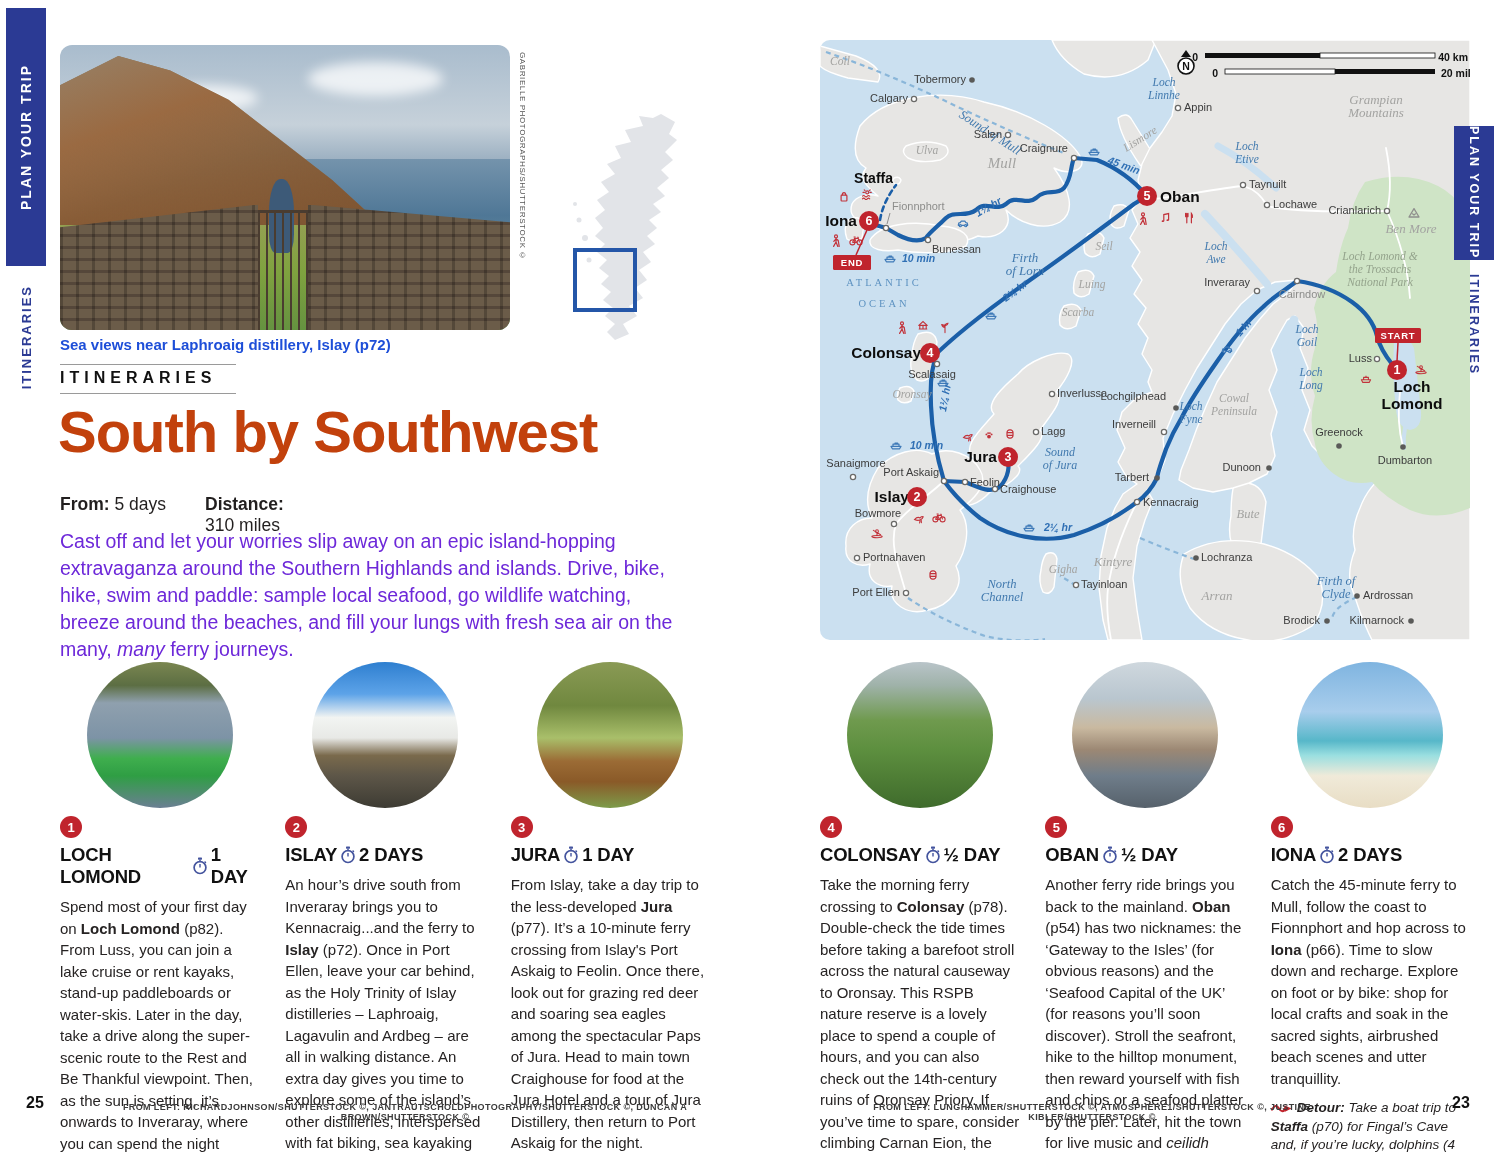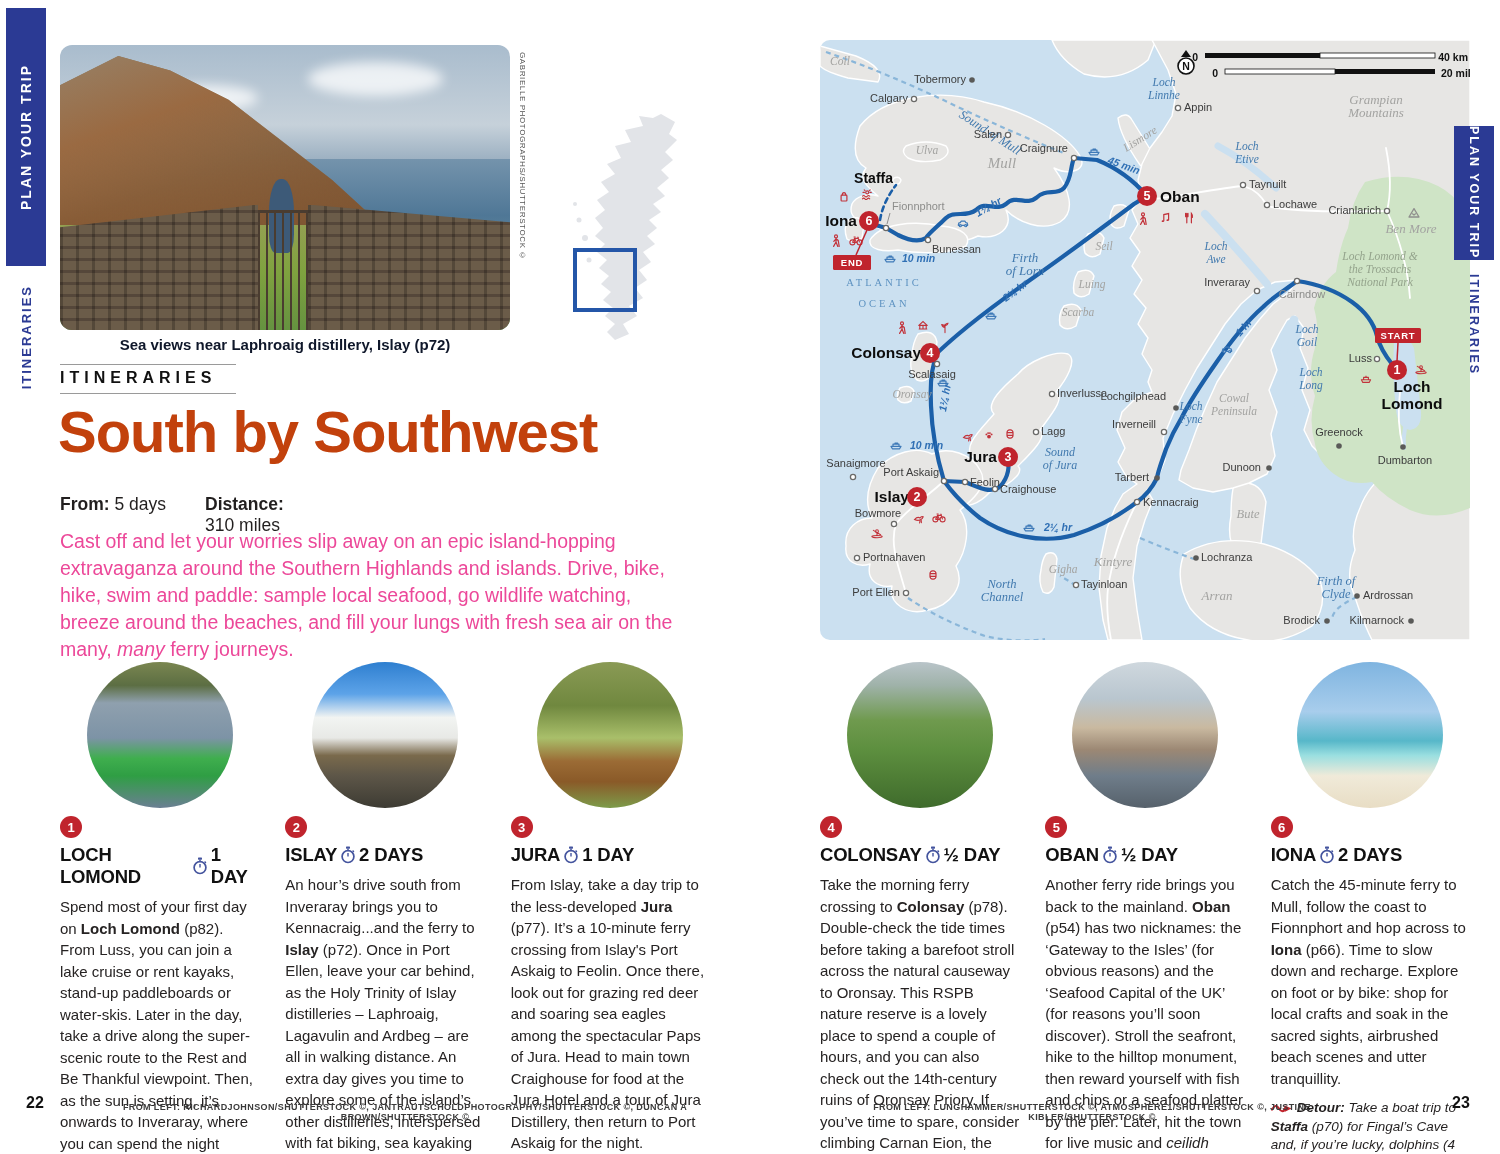--- a/index.html
+++ b/index.html
@@ -16,29 +16,29 @@
   .pm-cloud{position:absolute;background:rgba(255,255,255,.75);border-radius:50%;filter:blur(6px);}
   .pm-sea{position:absolute;left:0;top:40%;width:100%;height:25%;background:linear-gradient(180deg,#7493ac,#4f7796 80%,#577e9a);}
   .pm-head{position:absolute;left:0;top:0;width:72%;height:64%;clip-path:polygon(0 22%,18% 6%,34% 14%,52% 30%,68% 52%,84% 74%,100% 100%,0 100%);background:linear-gradient(160deg,#97836a 0%,#9a6a42 35%,#84553157 60%,#7d5431 100%),linear-gradient(180deg,#8c7a5e,#8a5f38);}
   .pm-grass{position:absolute;left:0;top:63%;width:100%;height:37%;background:linear-gradient(180deg,#93a051,#7fa23f 45%,#659240);}
   .pm-wall{position:absolute;top:56%;height:44%;background:repeating-linear-gradient(0deg,#6b5c49 0 9px,#55473a 9px 12px),repeating-linear-gradient(90deg,rgba(0,0,0,.22) 0 3px,transparent 3px 16px);background-blend-mode:multiply;}
   .pm-wall.lft{left:0;width:44%;clip-path:polygon(0 18%,100% 0,100% 100%,0 100%);}
   .pm-wall.rgt{left:55%;width:45%;clip-path:polygon(0 0,100% 14%,100% 100%,0 100%);}
   .pm-gate{position:absolute;left:44%;top:58%;width:11%;height:42%;background:repeating-linear-gradient(90deg,#4a3c30 0 2px,transparent 2px 8px);border-top:3px solid #4a3c30;}
   .pm-person{position:absolute;left:46.5%;top:47%;width:5.5%;height:26%;background:#3d5a78;border-radius:45% 45% 25% 25%;}
   .photo-credit{left:518px;top:52px;height:210px;font-size:8px;letter-spacing:.6px;color:#555;writing-mode:vertical-rl;}
-  .caption{left:60px;top:336px;width:450px;text-align:center;font-weight:bold;font-size:15px;color:#0f172a;}
+  .caption{left:60px;top:336px;width:450px;text-align:left;font-weight:bold;font-size:15px;color:#1d4ed8;}
   .locator{left:565px;top:100px;}
   .kicker-rule{left:60px;width:176px;height:1px;background:#9a9a9a;}
   .kicker{left:60px;top:369px;font-size:16px;font-weight:bold;letter-spacing:5px;color:#111;}
   .title{left:58px;top:398px;font-size:58px;font-weight:800;letter-spacing:-1px;color:#c2410c;}
   .meta-row{left:60px;top:494px;font-size:17.5px;}
   .meta-row b{font-weight:bold;}
   .meta-dist{position:absolute;left:145px;top:0;}
-  .intro{left:60px;top:528px;width:632px;font-size:19.5px;line-height:27px;color:#ec4899;}
+  .intro{left:60px;top:528px;width:632px;font-size:19.5px;line-height:27px;color:#6d28d9;}
   .iseg{font-style:italic;}
   .bseg{font-weight:bold;}
   
   .stops{position:absolute;top:662px;width:650px;display:grid;grid-template-columns:repeat(3,1fr);column-gap:26px;}
   .stop-photo{width:146px;height:146px;border-radius:50%;margin:0 auto 8px auto;}
   .p1{background:linear-gradient(180deg,#7a8650 0%,#5c6e43 16%,#8fa0ae 28%,#7d93a6 52%,#3fae4e 66%,#2f9e44 78%,#6b7f93 100%);}
   .p2{background:linear-gradient(180deg,#2e7fd0 0%,#5da3e8 22%,#f2f4f2 38%,#e8e9e6 52%,#7a6a4c 64%,#5d5648 78%,#3d3b33 100%);}
   .p3{background:linear-gradient(180deg,#8a9a55 0%,#70883f 30%,#a9bf6a 52%,#9b6b35 68%,#8a5a28 82%,#7d9b4a 100%);}
   .p4{background:linear-gradient(180deg,#b9c4c9 0%,#9fb2a9 16%,#6f9a4e 40%,#5d8f3f 60%,#4e7d35 80%,#3f6b2c 100%);}
   .p5{background:linear-gradient(180deg,#cfd8de 0%,#b9c6cf 25%,#c9b9a0 45%,#9c8874 60%,#6f7d8a 78%,#56616b 100%);}
@@ -552,16 +552,16 @@
 </svg>
 </div>
 
 <div class="tab-blue" style="left:1454px;top:126px;width:40px;height:134px;">
   <span class="vtext tab-label" style="font-size:12.5px;">PLAN YOUR TRIP</span>
 </div>
 <div class="tab-sub" style="left:1462px;top:266px;width:24px;height:118px;">
   <span class="vtext" style="font-size:12.5px;">ITINERARIES</span>
 </div>
 
-<div class="pageno" style="left:26px;">22</div>
+<div class="pageno" style="left:26px;">25</div>
 <div class="pageno" style="left:1452px;">23</div>
 <div class="credit lft">FROM LEFT: RICHARDJOHNSON/SHUTTERSTOCK ©, JANTRAUTSCHOLDPHOTOGRAPHY/SHUTTERSTOCK ©, DUNCAN A BROWN/SHUTTERSTOCK ©</div>
 <div class="credit rgt">FROM LEFT: LUNGHAMMER/SHUTTERSTOCK ©, ATMOSPHERE1/SHUTTERSTOCK ©, JUSTINE KIBLER/SHUTTERSTOCK ©</div>
 
 </body></html>

